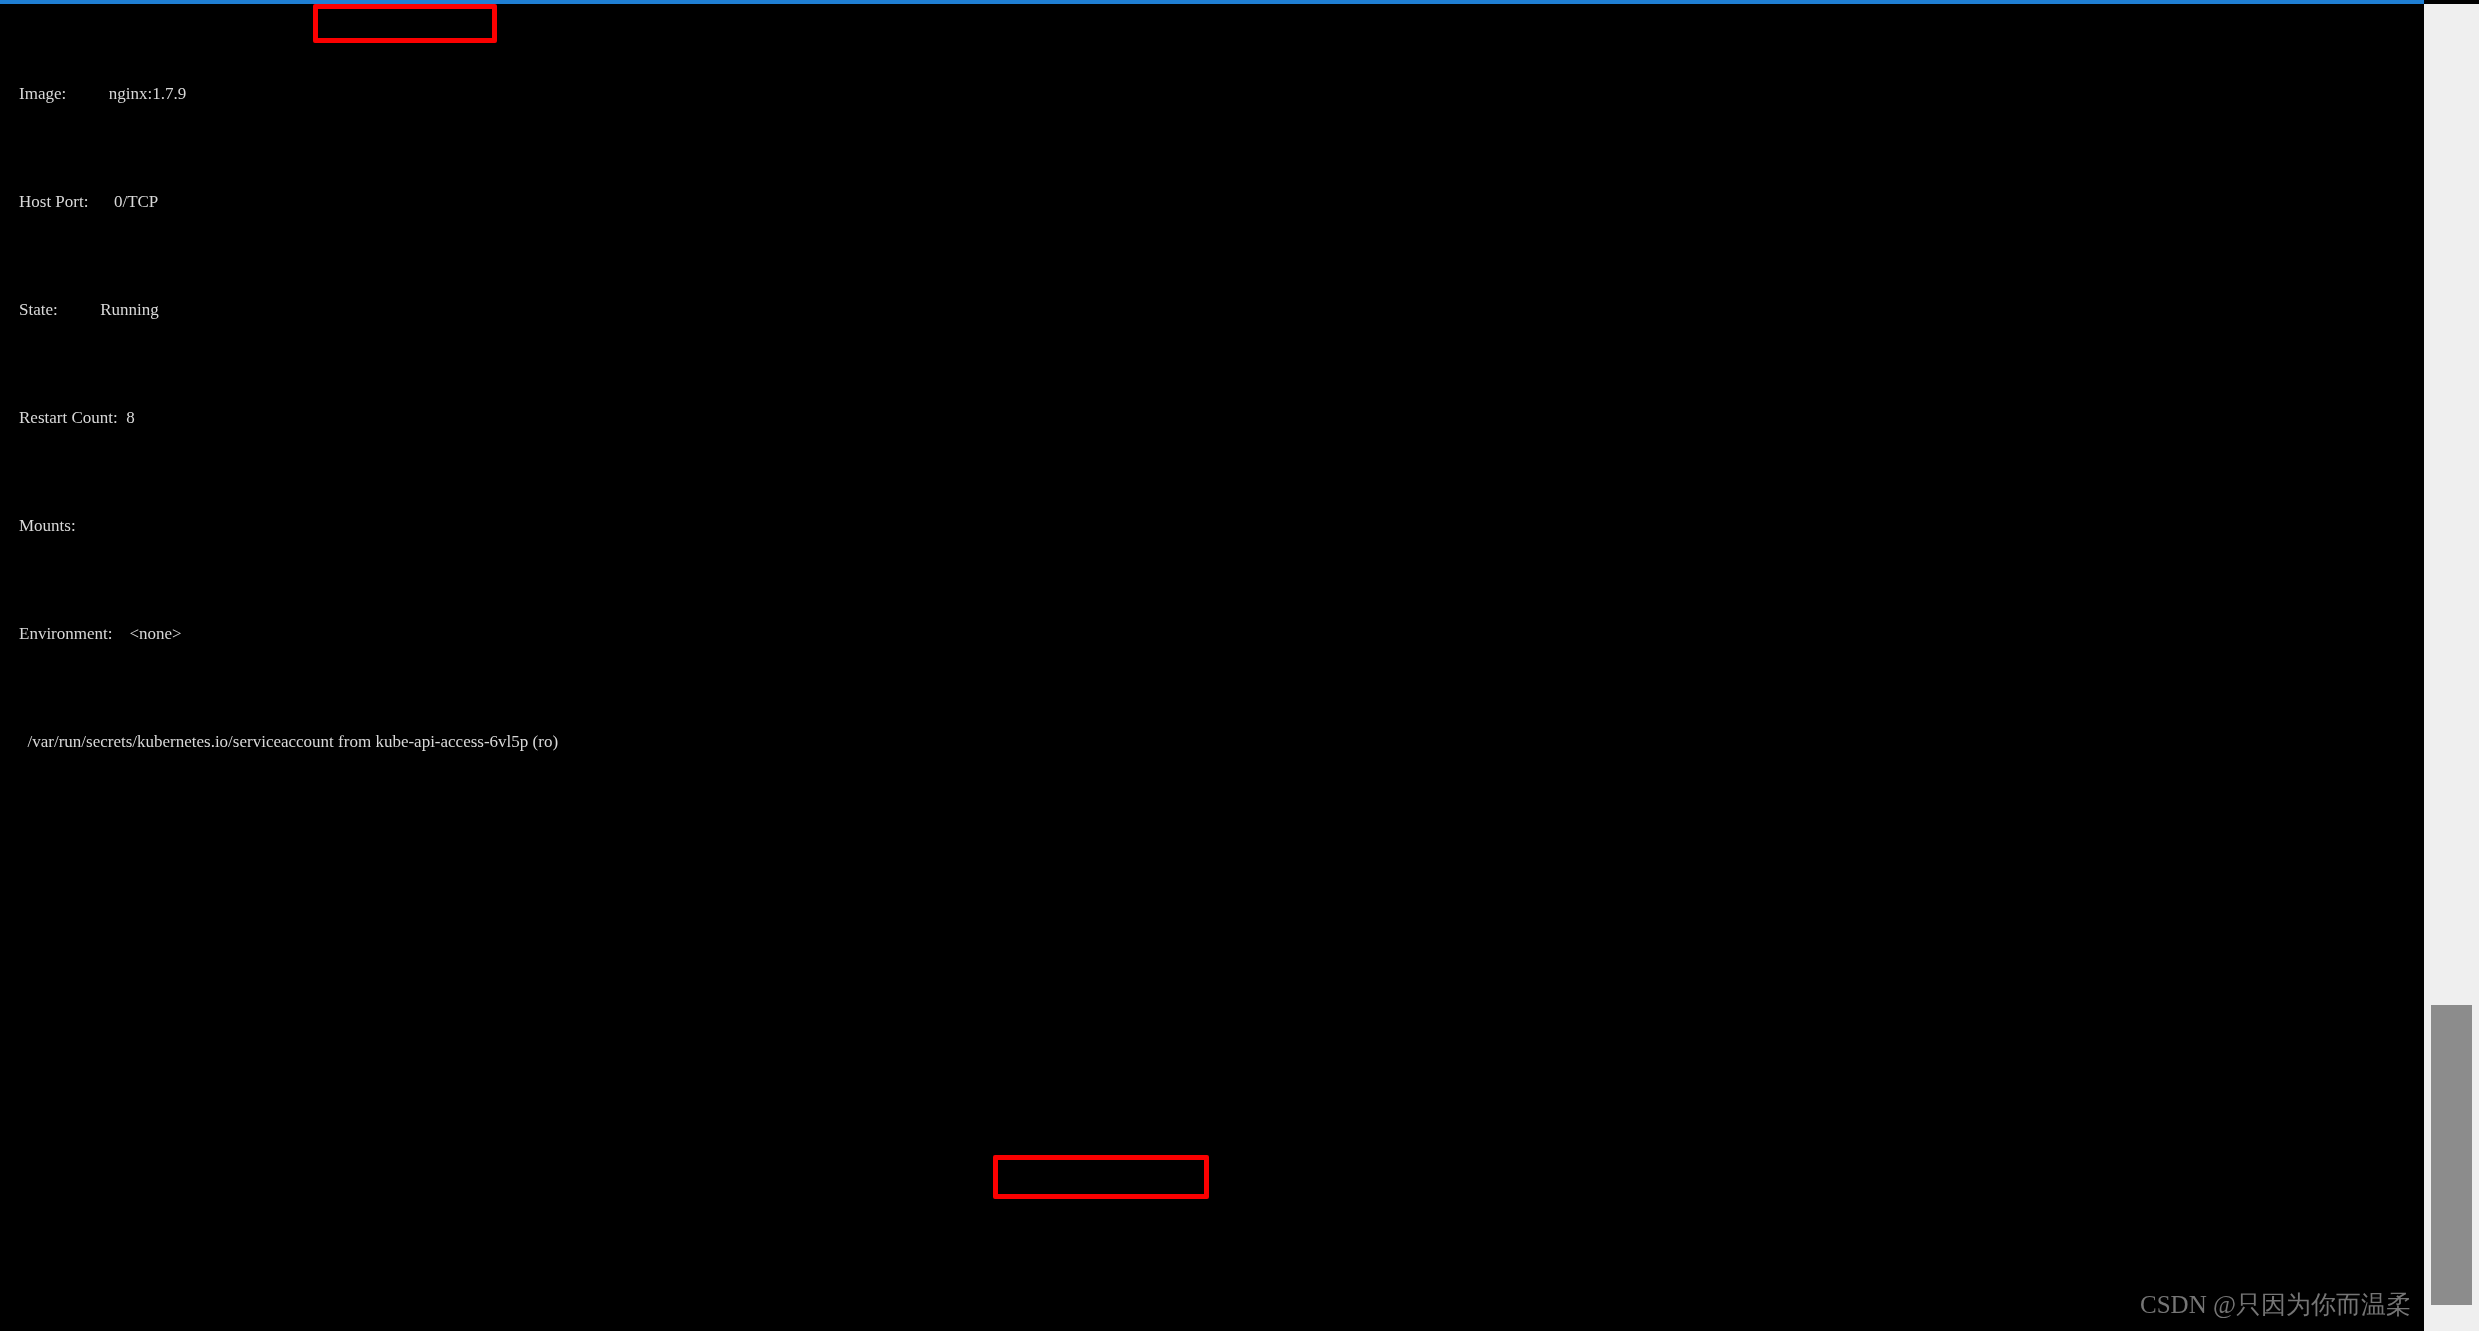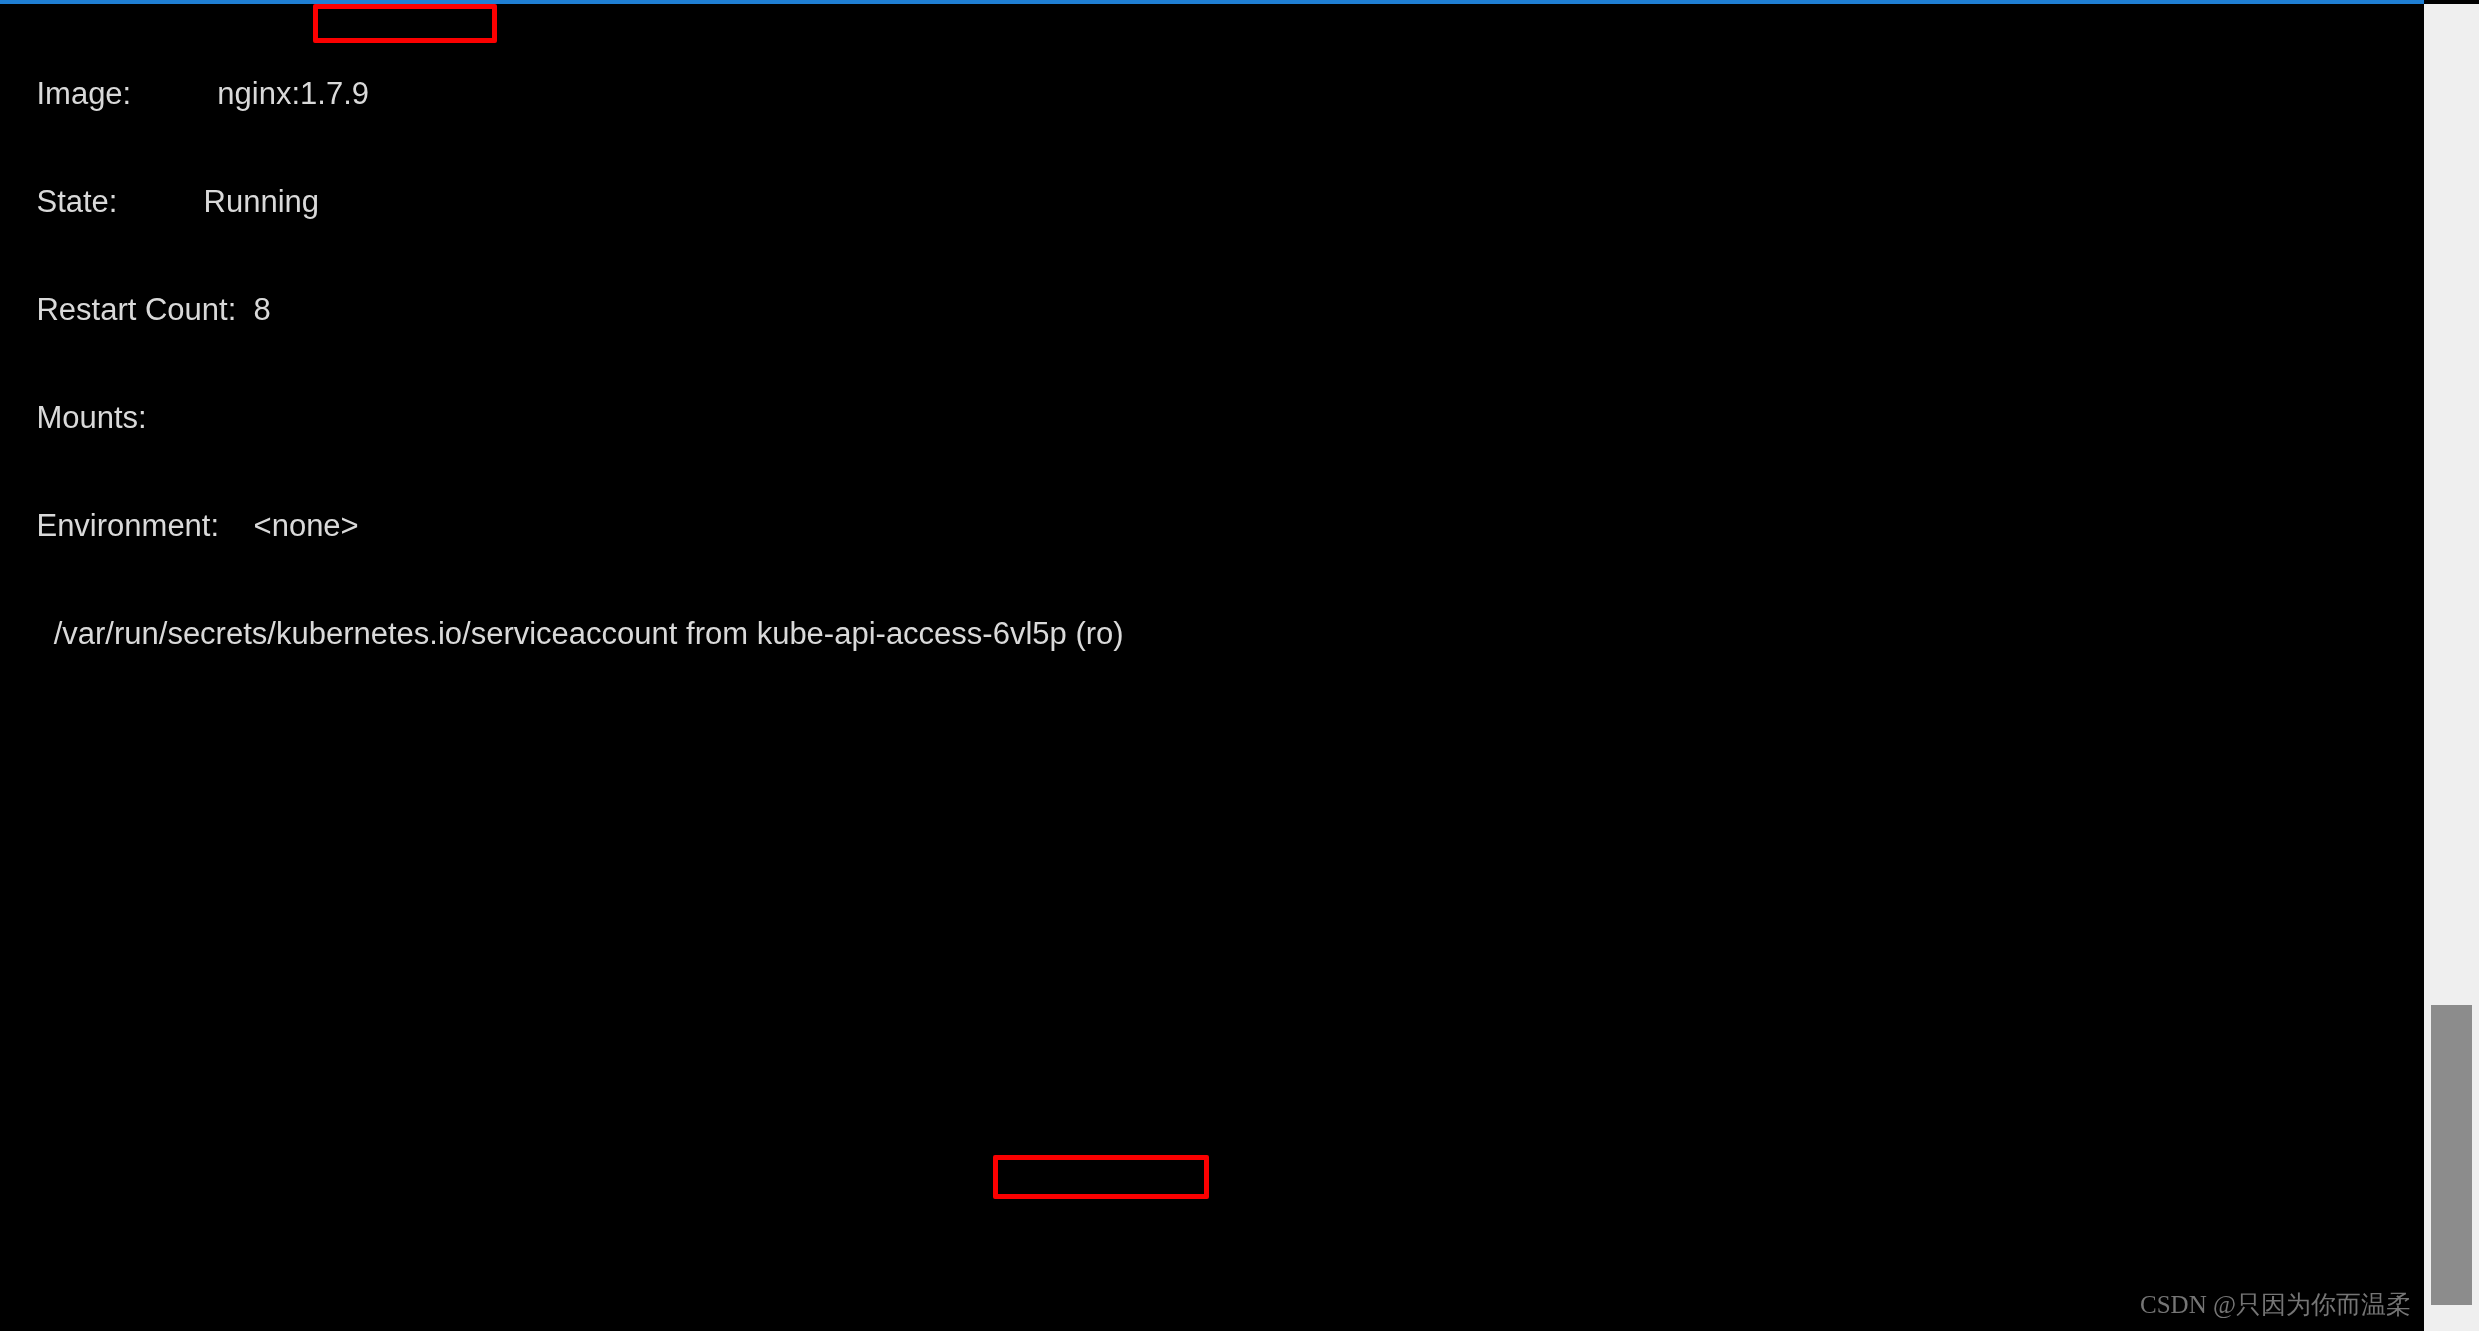--- a/index.html
+++ b/index.html
@@ -43,22 +43,22 @@
     color: #d8d8d8;
     font-size: 25.5px;
     line-height: 36px;
     white-space: pre;
     letter-spacing: 0px;
   }
 
   .line {
     height: 36px;
     white-space: pre;
-    font-family: Liberation Sans, sans-serif;
-    font-size: 31px;
+    font-family: Liberation Serif, serif;
+    font-size: 17px;
     color: #d9d9d9;
     padding-left: 2px;
   }
 
   
   .redbox {
     position: absolute;
     border: 5px solid #fb0000;
     box-sizing: border-box;
     pointer-events: none;
@@ -109,20 +109,21 @@
 </style>
 </head>
 <body>
 
 <div id="screen">
 
   <div id="top-edge"></div>
 
   <div id="terminal">
     <div class="line">    Image:          nginx:1.7.9</div>
+    <div class="line">    Host Port:      0/TCP</div>
     <div class="line">    State:          Running</div>
     <div class="line">    Restart Count:  8</div>
     <div class="line">    Mounts:</div>
     <div class="line">    Environment:    &lt;none&gt;</div>
     <div class="line">      /var/run/secrets/kubernetes.io/serviceaccount from kube-api-access-6vl5p (ro)</div>
     
     
     
     
     

